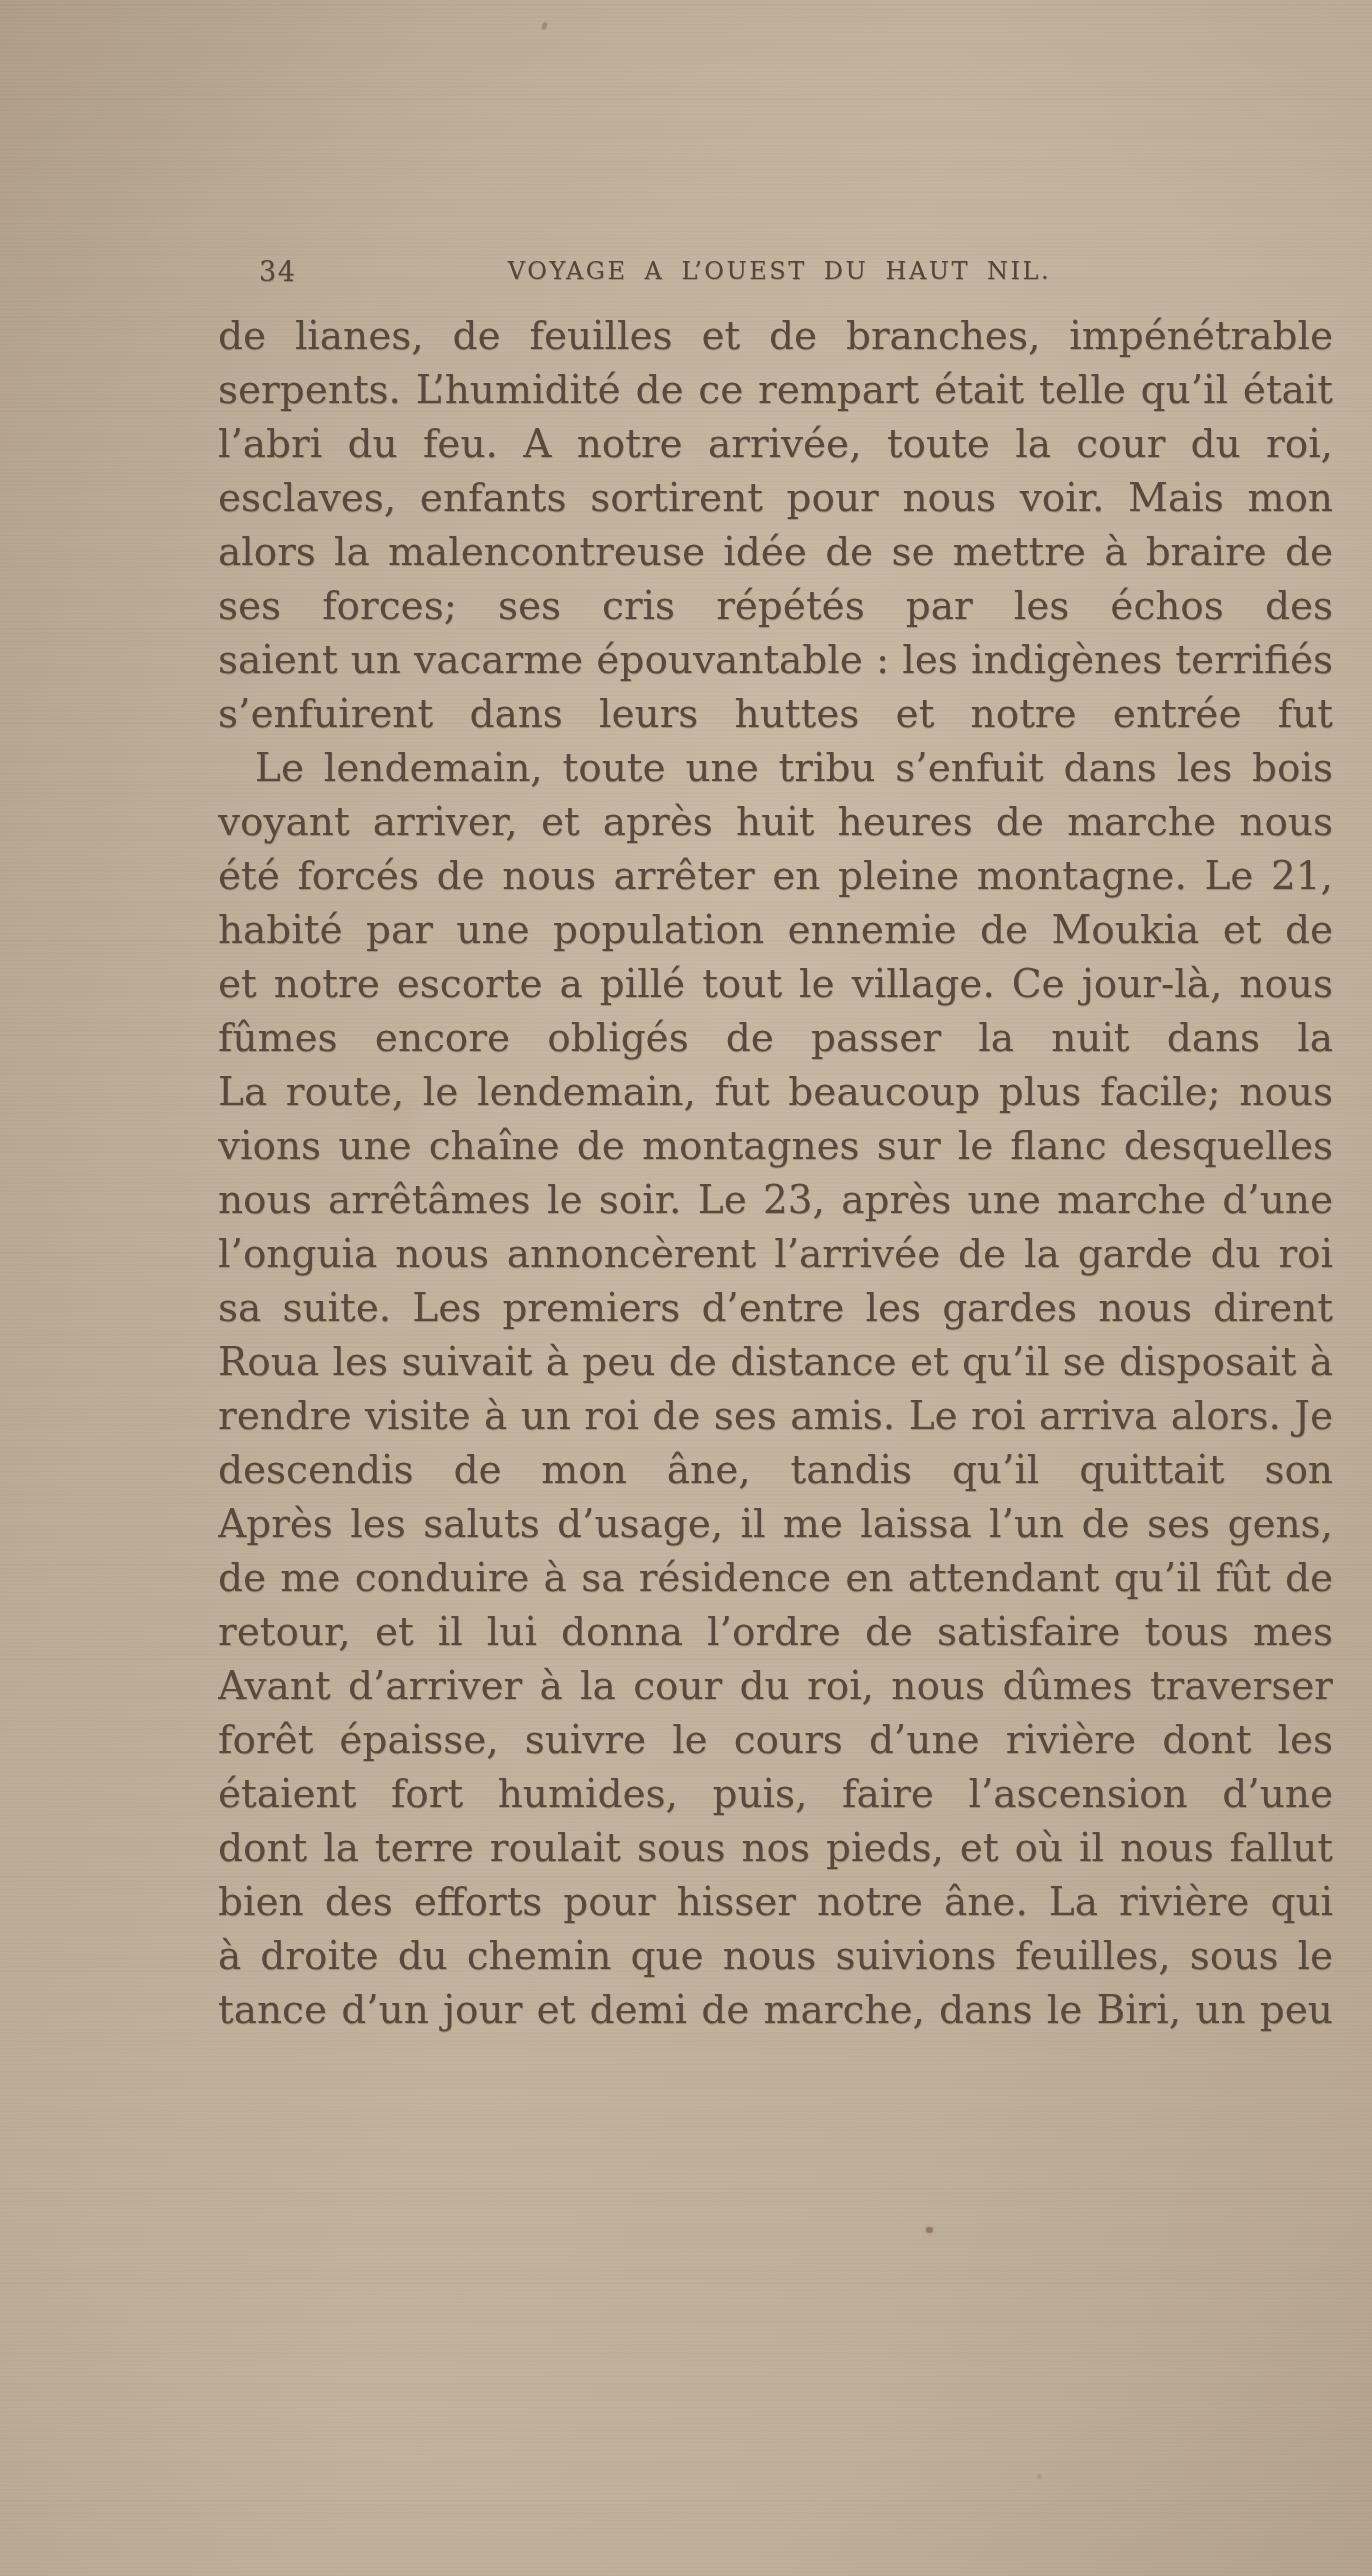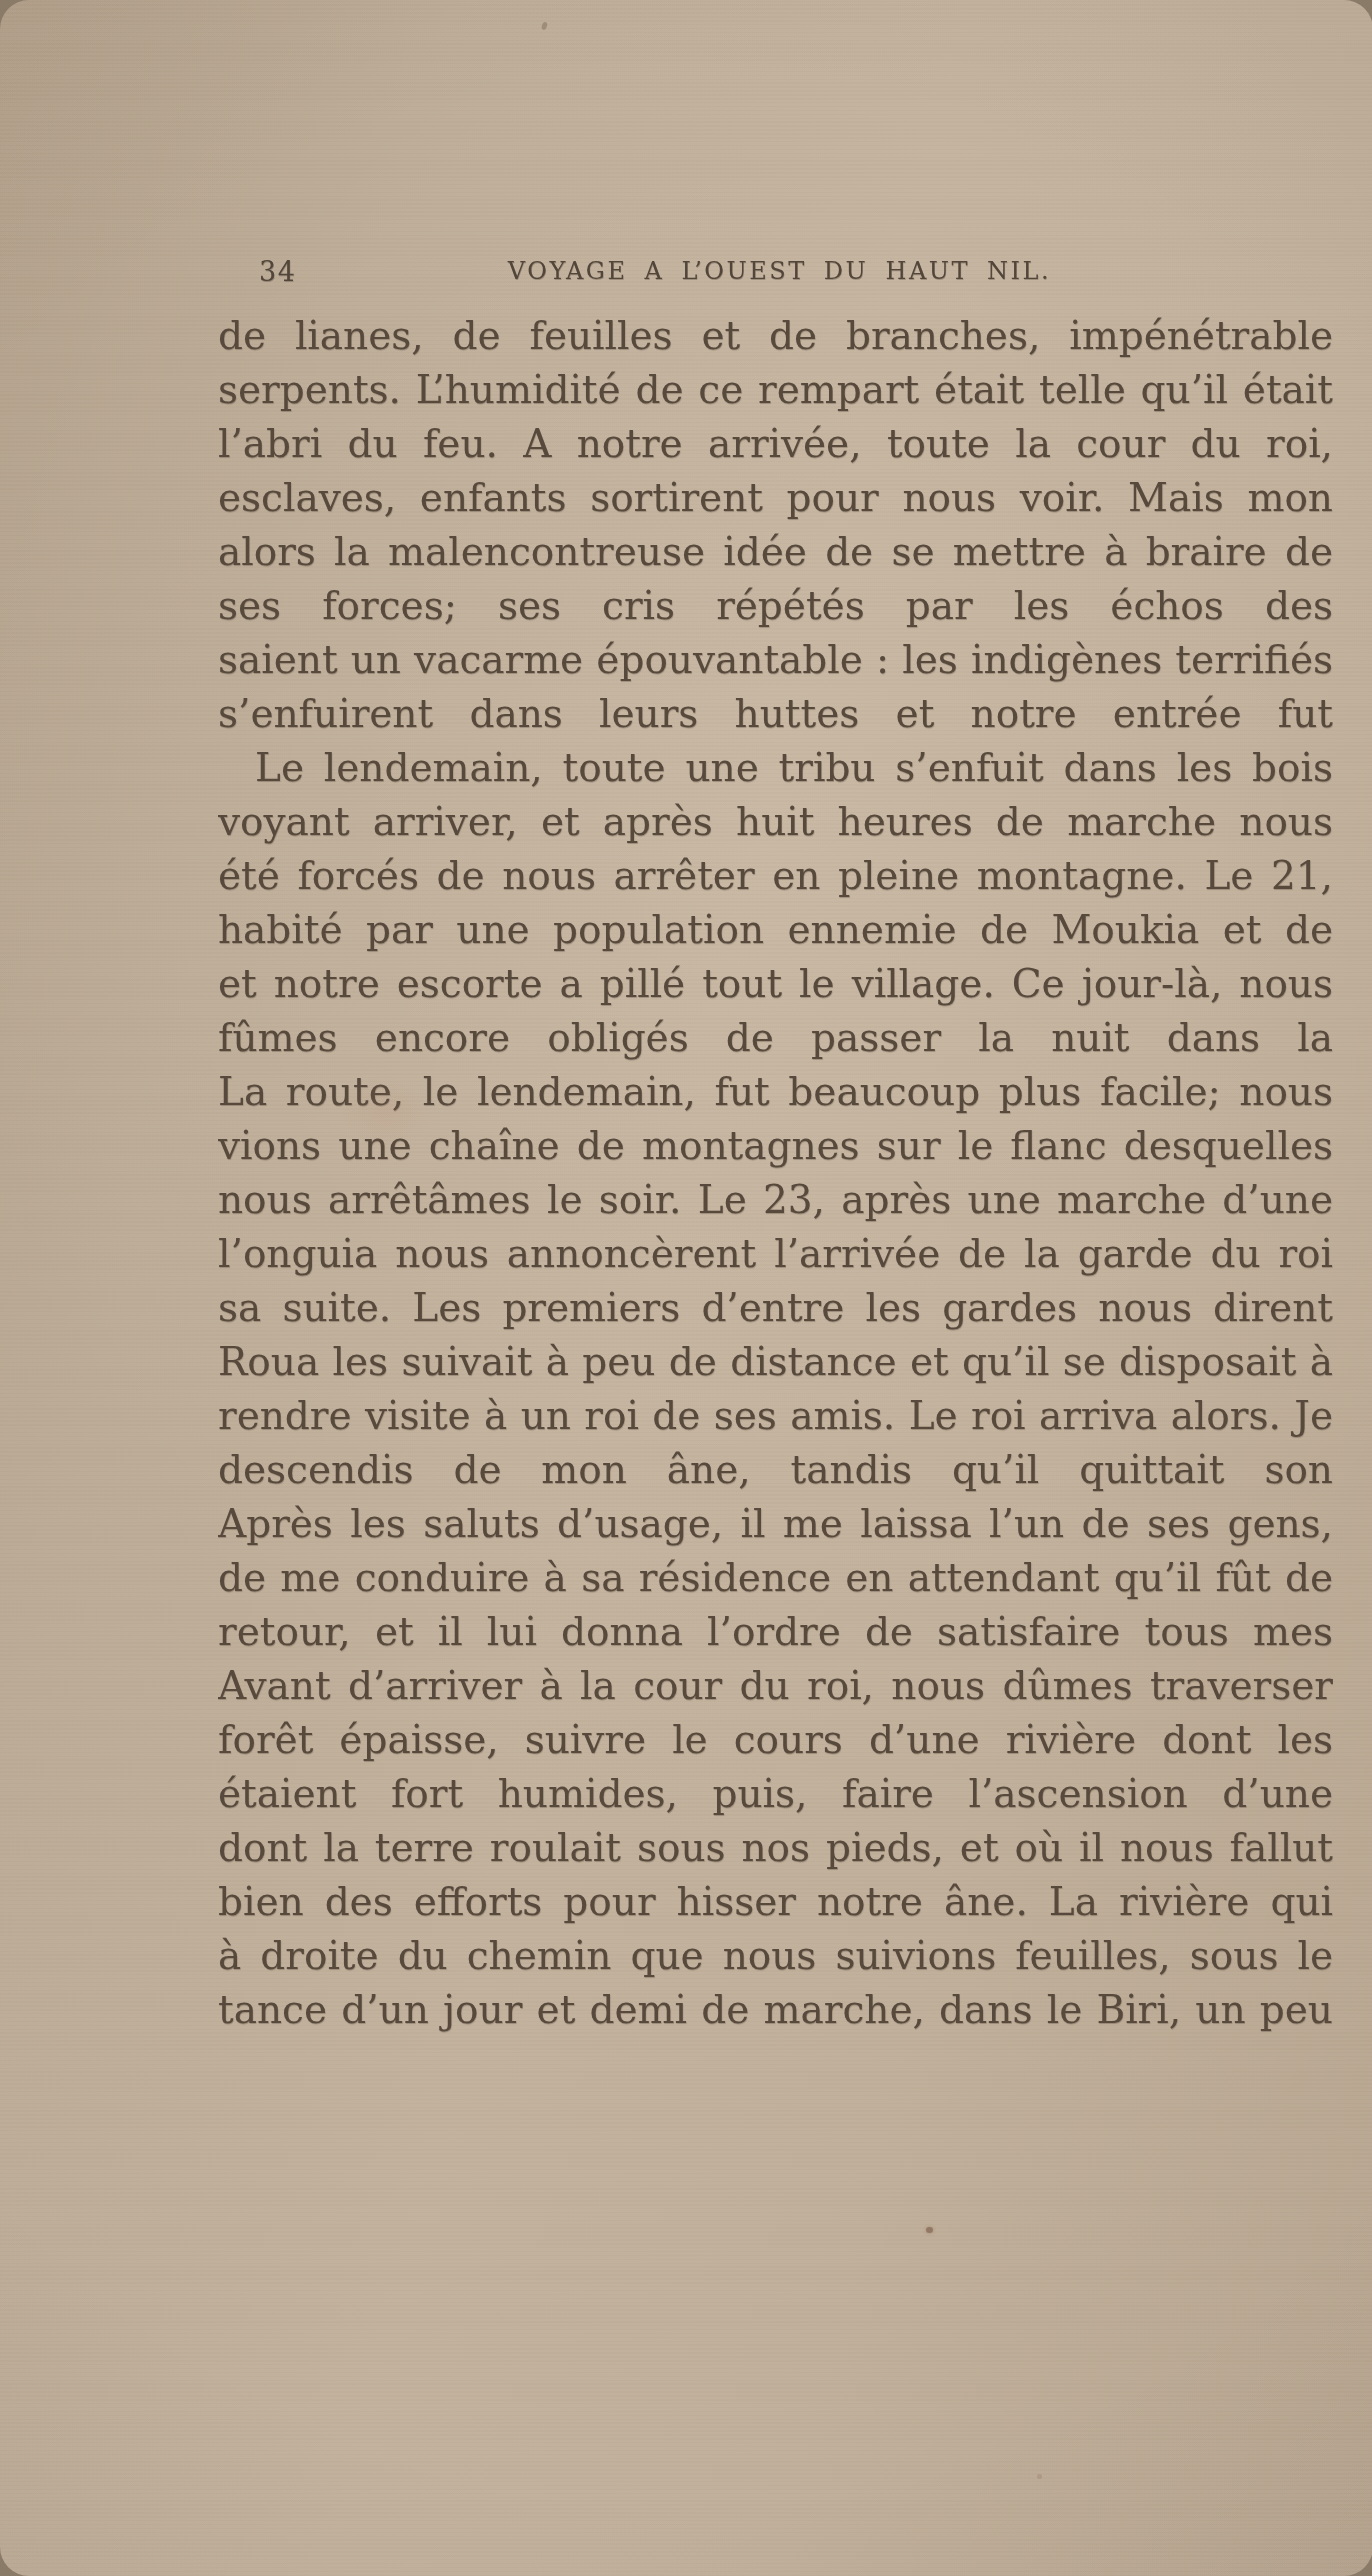--- a/index.html
+++ b/index.html
@@ -7,21 +7,20 @@
   .page {
     position: relative;
     width: 1373px;
     height: 2576px;
     overflow: hidden;
     font-family: "DejaVu Serif", serif;
     background:
       radial-gradient(ellipse 1158px 1467px at 56% 32%, rgba(255,247,232,0.10), rgba(255,247,232,0) 72%),
       radial-gradient(ellipse 1698px 2007px at 50% 50%, rgba(0,0,0,0) 60%, rgba(70,50,35,0.10) 100%),
       linear-gradient(104deg, #b3a18c 0%, #bcab96 22%, #c2b19c 48%, #c0af9a 70%, #b7a590 100%);
-    border-radius: 29px;
   }
   
   .page::before {
     content: "";
     position: absolute; inset: 0;
     pointer-events: none;
     background: repeating-linear-gradient(
       0deg,
       rgba(112,90,68,0.022) 0px, rgba(112,90,68,0.022) 1.5px,
       rgba(255,242,222,0.020) 1.5px, rgba(255,242,222,0.020) 3.9px);

